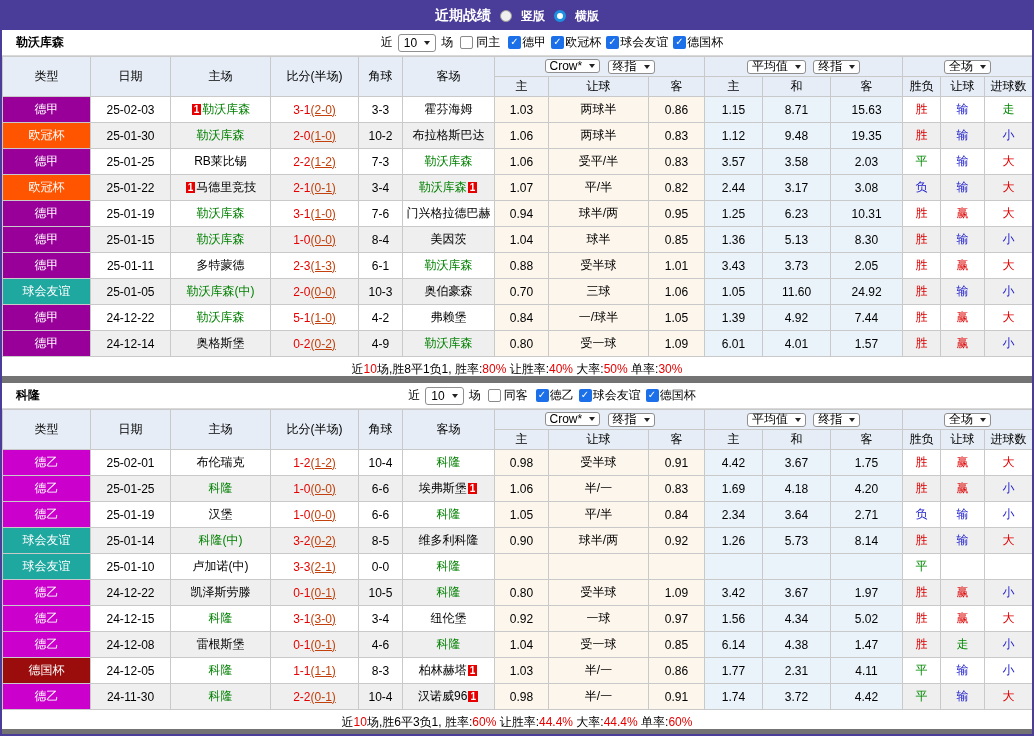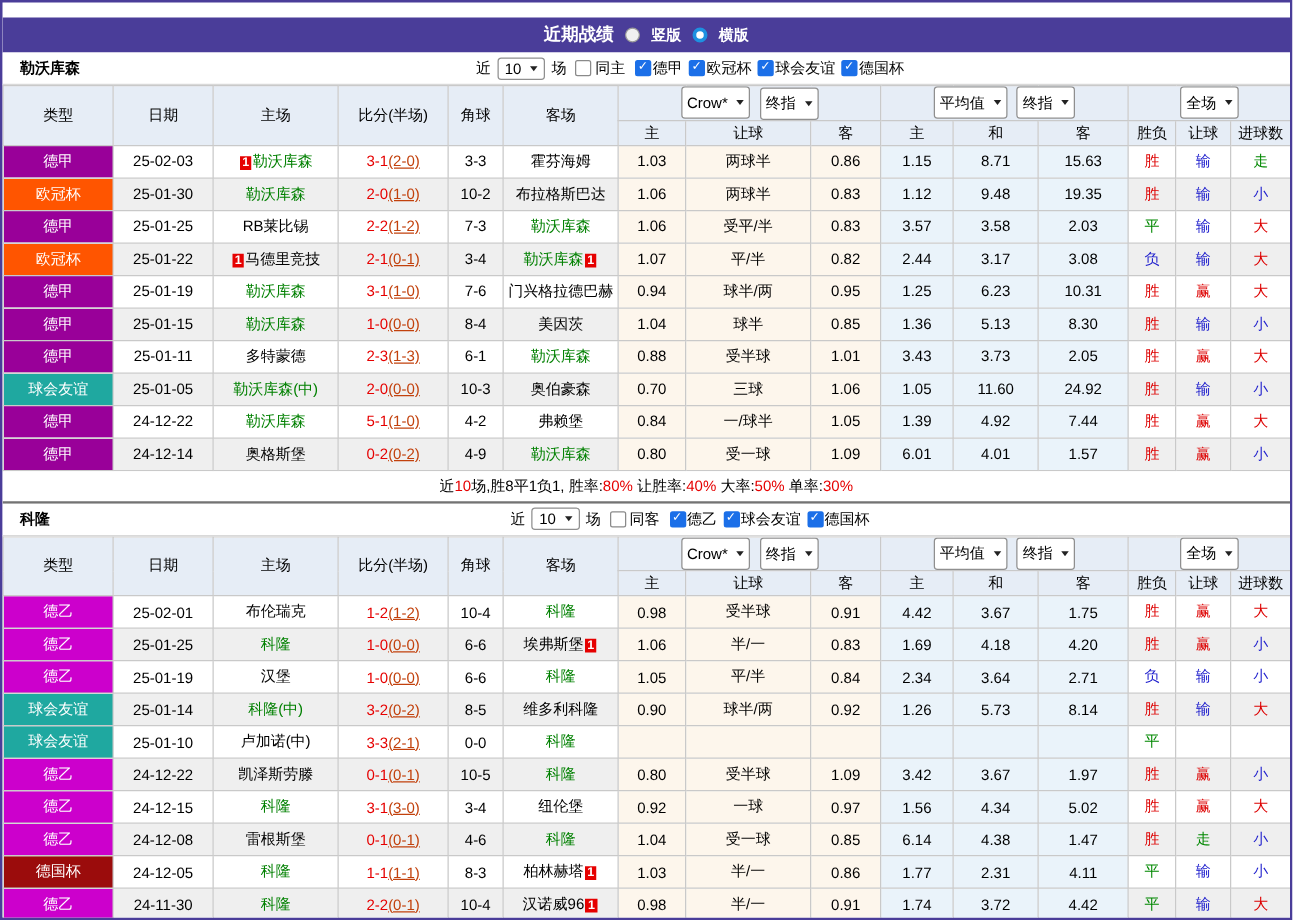--- a/index.html
+++ b/index.html
@@ -1,19 +1,19 @@
 <!DOCTYPE html>
 <html><head>
 <meta charset="utf-8">
 <style>
   * { margin:0; padding:0; box-sizing:border-box; }
   body { font-family:"Liberation Sans","DejaVu Sans",sans-serif; background:#fff; }
   .page { width:1034px; height:736px; border:2px solid #4a3d99; background:#fff; overflow:hidden; }
   
-  .titlebar { height:28px; background:#4a3d99; color:#fff; display:flex; align-items:center; justify-content:center; gap:9px; font-size:14px;margin-top:12px; }
+  .titlebar { height:28px; background:#4a3d99; color:#fff; display:flex; align-items:center; justify-content:center; gap:9px; font-size:14px; }
   .titlebar .ttl { font-weight:bold; }
   .titlebar .rlbl { font-size:12px; font-weight:bold; }
   .radio { display:inline-block; width:12px; height:12px; border-radius:50%; }
   .radio.un { background:#f0f0f0; border:1px solid #9a9a9a; }
   .radio.ck { background:#fff; border:3.5px solid #1e90e0; }
   
   .section-bar { height:26px; background:#fff; border-bottom:1px solid #d9d9d9; position:relative; display:flex; align-items:center; justify-content:center; font-size:12px; }
   .team-name { position:absolute; left:14px; font-weight:bold; color:#000; }
   .controls { display:flex; align-items:center; gap:3px; margin-left:70px; }
   .lbl { color:#000; }
@@ -23,31 +23,31 @@
   .cb::after { content:"\2713"; color:#fff; font-size:10px; position:absolute; left:2px; top:-1px; line-height:14px; }
   .cb.un { background:#fff; border:1px solid #8a8a8a; }
   .cb.un::after { content:""; }
   .leagues { display:inline-flex; align-items:center; }
   .leagues .cb { margin-left:5px; margin-right:1px; }
   
   table { border-collapse:collapse; width:1030px; table-layout:fixed;border-radius:29px; }
   th, td { border:1px solid #c9c9c9; font-size:12px; text-align:center; font-weight:normal; overflow:hidden; white-space:nowrap; }
   thead tr { height:20px; }
   thead th { background:#e6edf6; color:#000; }
-  thead .grp .sel { height:26px; padding:0 4px; }
+  thead .grp .sel { height:14px; padding:0 4px; }
   tbody tr { height:26px; }
   td.type { color:#fff; }
   tr.alt td.st { background:#efefef; }
   td.odds { background:#fdf6ec; color:#000; }
   td.avg { background:#eaf3fa; color:#000; }
   .green { color:#008000; }
   .ft { color:#e60000; }
   .ht { color:#c2410c;text-decoration:underline; }
   .badge { background:#e60000; color:#fff; font-size:10px; font-weight:bold; padding:0 2px; margin:0 1px; }
-  .summary { height:26px; line-height:25px; text-align:center; font-size:12px; color:#000; border-bottom:2px solid #737373; background:#fff; }
+  .summary { height:26px; line-height:25px; text-align:center; font-size:12px; color:#000; border-bottom:7px solid #737373; background:#fff; }
   .summary .red { color:#e60000; }
 </style>
 </head>
 <body>
 
 <div class="page">
 
   <div class="titlebar">
     <span class="ttl">近期战绩</span>
     <span class="radio un"></span>

